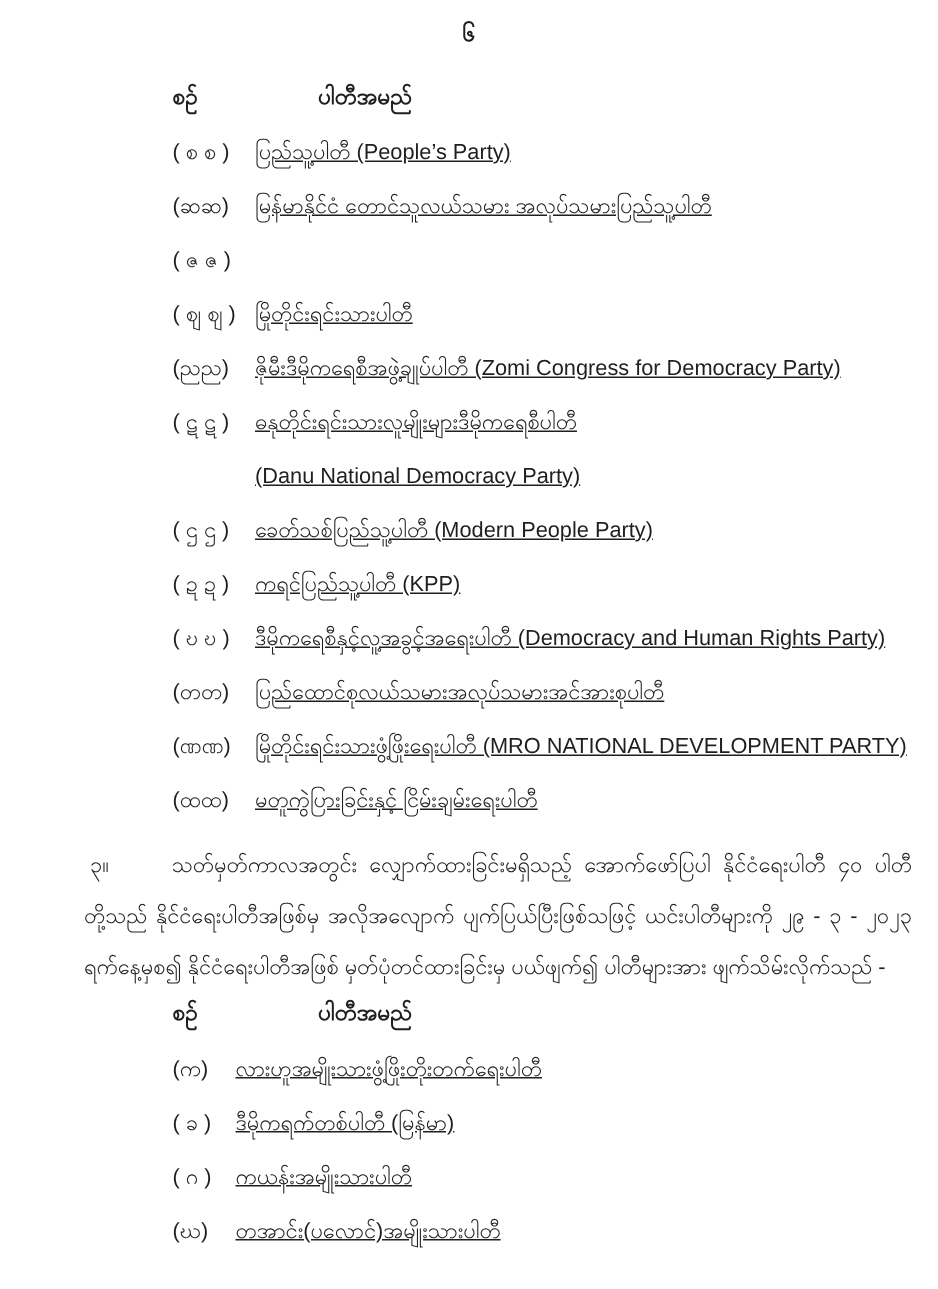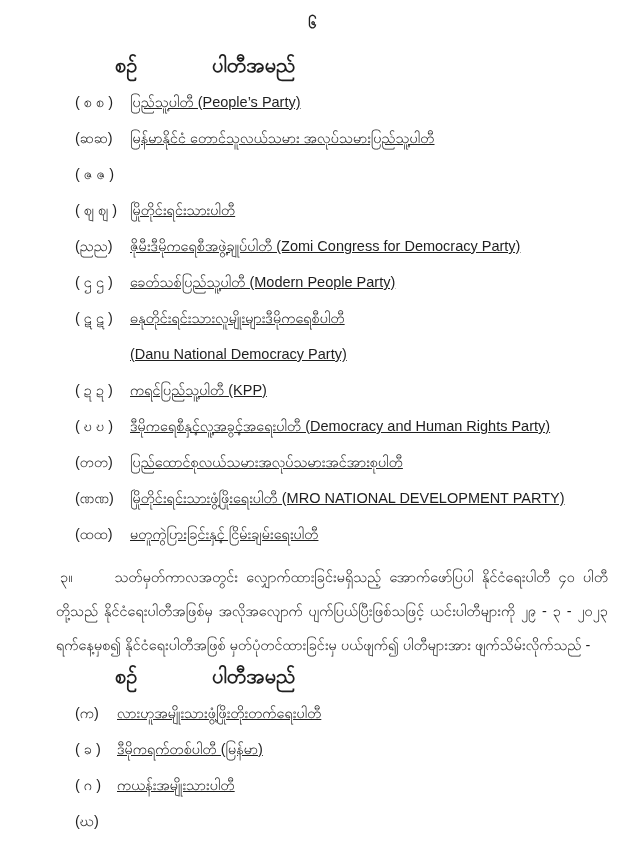--- a/index.html
+++ b/index.html
@@ -24,34 +24,34 @@
   .page-number {
     padding-top: 13px;
     text-align: center;
     font-weight: bold;
     font-size: 15px;
     line-height: 20px;
   }
   .list-header {
     margin: 22px 0 0 115px;
     font-weight: bold;
-    font-size: 20px;
+    font-size: 15px;
     line-height: 20px;
   }
   .list-header .col-no {
     display: inline-block;
     width: 97px;
   }
   .plist {
     margin-top: 17px;
   }
   .plist .row {
     display: flex;
     align-items: flex-start;
-    padding-left: 75px;
+    padding-left: 115px;
     margin-bottom: 16px;
     line-height: 20px;
   }
   .plist1 .row .num {
     flex: 0 0 55px;
     white-space: pre;
   }
   .plist2 .row .num {
     flex: 0 0 42px;
     white-space: pre;
@@ -106,26 +106,26 @@
   </div>
       <div class="row">
     <span class="num">( ဈ ဈ )</span>
     <span class="name">မြိုတိုင်းရင်းသားပါတီ</span>
   </div>
       <div class="row">
     <span class="num">(ညည)</span>
     <span class="name">ဇိုမီးဒီမိုကရေစီအဖွဲ့ချုပ်ပါတီ (Zomi Congress for Democracy Party)</span>
   </div>
       <div class="row">
+    <span class="num">( ဋ ဋ )</span>
+    <span class="name">ဓနုတိုင်းရင်းသားလူမျိုးများဒီမိုကရေစီပါတီ<div class="name2">(Danu National Democracy Party)</div></span>
+  </div>
+      <div class="row">
     <span class="num">( ဌ ဌ )</span>
     <span class="name">ခေတ်သစ်ပြည်သူ့ပါတီ (Modern People Party)</span>
-  </div>
-      <div class="row">
-    <span class="num">( ဋ ဋ )</span>
-    <span class="name">ဓနုတိုင်းရင်းသားလူမျိုးများဒီမိုကရေစီပါတီ<div class="name2">(Danu National Democracy Party)</div></span>
   </div>
       <div class="row">
     <span class="num">( ဍ ဍ )</span>
     <span class="name">ကရင်ပြည်သူ့ပါတီ (KPP)</span>
   </div>
       <div class="row">
     <span class="num">( ဎ ဎ )</span>
     <span class="name">ဒီမိုကရေစီနှင့်လူ့အခွင့်အရေးပါတီ (Democracy and Human Rights Party)</span>
   </div>
       <div class="row">
@@ -158,16 +158,17 @@
       <div class="row">
     <span class="num">( ခ )</span>
     <span class="name">ဒီမိုကရက်တစ်ပါတီ (မြန်မာ)</span>
   </div>
       <div class="row">
     <span class="num">( ဂ )</span>
     <span class="name">ကယန်းအမျိုးသားပါတီ</span>
   </div>
       <div class="row">
     <span class="num">(ဃ)</span>
+    <span class="name">တအာင်း(ပလောင်)အမျိုးသားပါတီ</span>
   </div>
     </div>
 
 </div>
 
 </body></html>

